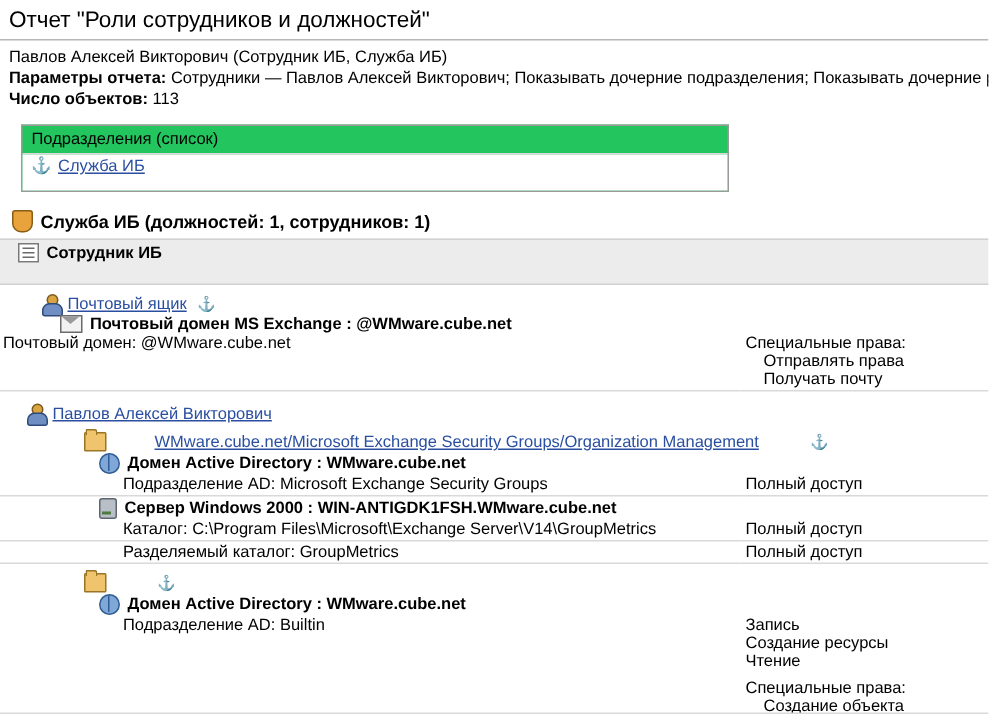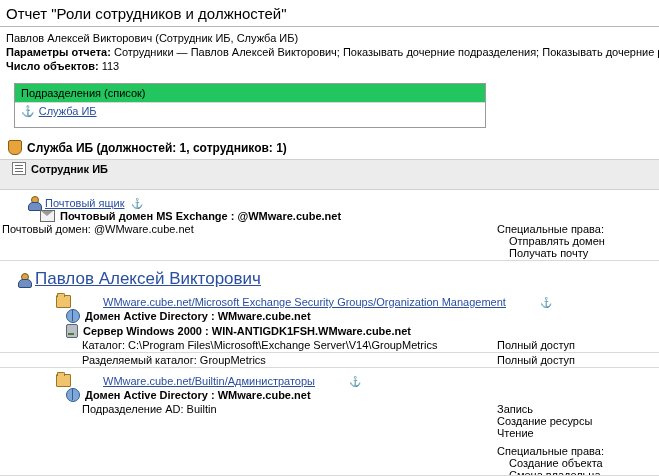--- a/index.html
+++ b/index.html
@@ -87,21 +87,21 @@
     border-bottom: 1px solid #d0d0d0;
     padding: 2px 6px 14px 12px;
     margin-top: 4px;
   }
 
   .person-head {
     display: flex;
     align-items: center;
     gap: 5px;
     margin: 8px 0 2px 18px;
-    font-size: 17px;
+    font-size: 11px;
   }
 
   .res-head {
     display: flex;
     align-items: flex-end;
     gap: 5px;
     margin: 6px 0 1px 28px;
     font-size: 11px;
   }
   .res-head.indent2 { margin-left: 56px; gap: 32px; }
@@ -306,21 +306,21 @@
     <span class="ico ico-mail"></span>
     <span>Почтовый домен MS Exchange : @WMware.cube.net</span>
   </div>
   <table class="detail-table">
     <tbody>
         <tr>
       <td class="left">Почтовый домен: @WMware.cube.net</td>
       <td class="right">
         <div class="rights-block">
           <div class="rights-title">Специальные права:</div>
-          <div class="rights-item">Отправлять домен</div>
+          <div class="rights-item">Отправлять права</div>
           <div class="rights-item">Получать почту</div>
         </div>
       </td>
     </tr>
   </tbody>
     </table>
 
   <div class="person-head">
     <span class="ico ico-user"></span>
     <span class="link">Павлов Алексей Викторович</span>
@@ -329,41 +329,48 @@
   <div class="res-head indent2">
     <span class="ico ico-folder"></span>
     <span class="link">WMware.cube.net/Microsoft Exchange Security Groups/Organization Management</span>
     <span class="anchor-sym">⚓</span>
   </div>
 
   <div class="obj-row indent2">
     <span class="ico ico-globe"></span>
     <span>Домен Active Directory : WMware.cube.net</span>
   </div>
+  <table class="detail-table">
+    <tbody>
+        <tr>
+      <td class="left deep">Подразделение AD: Microsoft Exchange Security Groups</td>
+      <td class="right">Полный доступ</td>
+    </tr>
+  </tbody>
+    </table>
 
   <div class="obj-row indent2">
     <span class="ico ico-server"></span>
     <span>Сервер Windows 2000 : WIN-ANTIGDK1FSH.WMware.cube.net</span>
   </div>
   <table class="detail-table">
     <tbody>
         <tr>
       <td class="left deep">Каталог: C:\Program Files\Microsoft\Exchange Server\V14\GroupMetrics</td>
       <td class="right">Полный доступ</td>
     </tr>
     <tr>
       <td class="left deep">Разделяемый каталог: GroupMetrics</td>
       <td class="right">Полный доступ</td>
     </tr>
   </tbody>
     </table>
 
   <div class="res-head indent2">
     <span class="ico ico-folder"></span>
-    <span class="link">WMware.cube.net/Builtin/Администраторы</span>
     <span class="anchor-sym">⚓</span>
   </div>
 
   <div class="obj-row indent2">
     <span class="ico ico-globe"></span>
     <span>Домен Active Directory : WMware.cube.net</span>
   </div>
   <table class="detail-table">
     <tbody>
         <tr>

